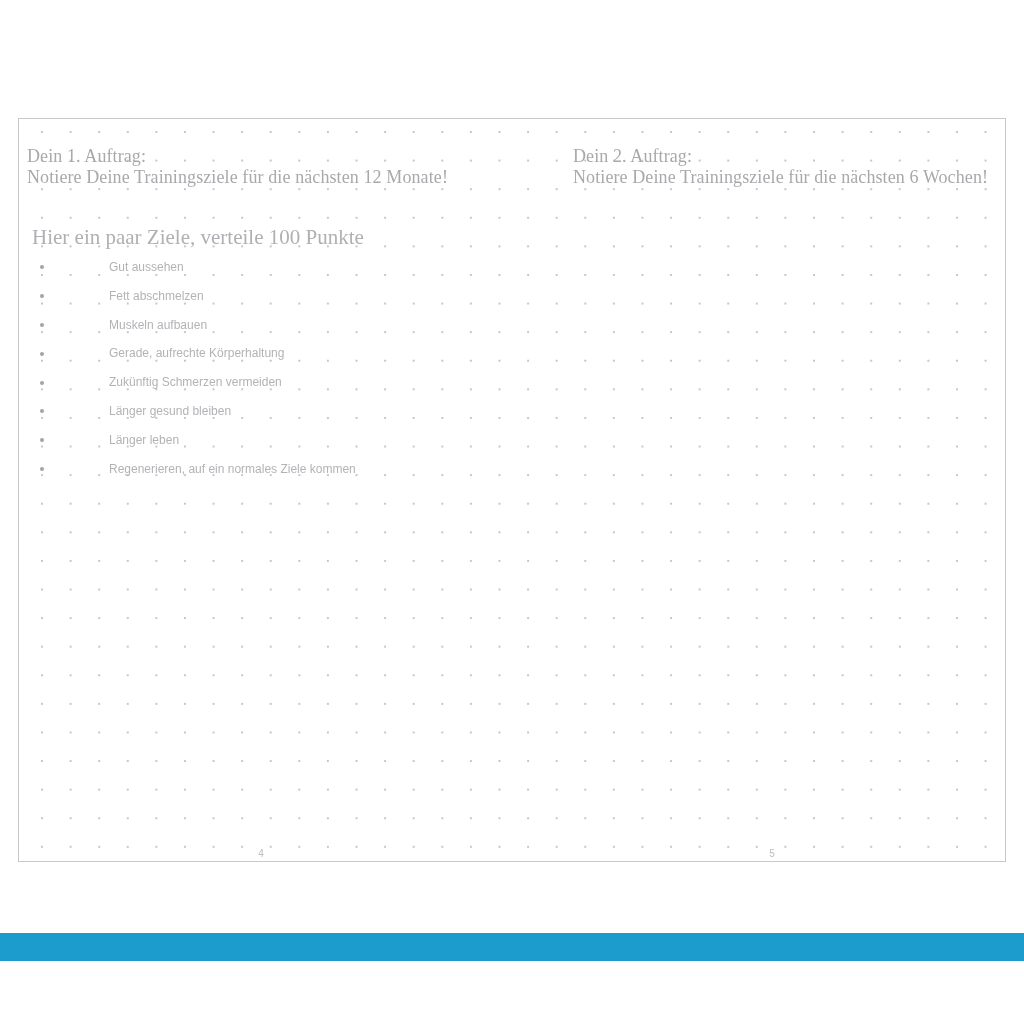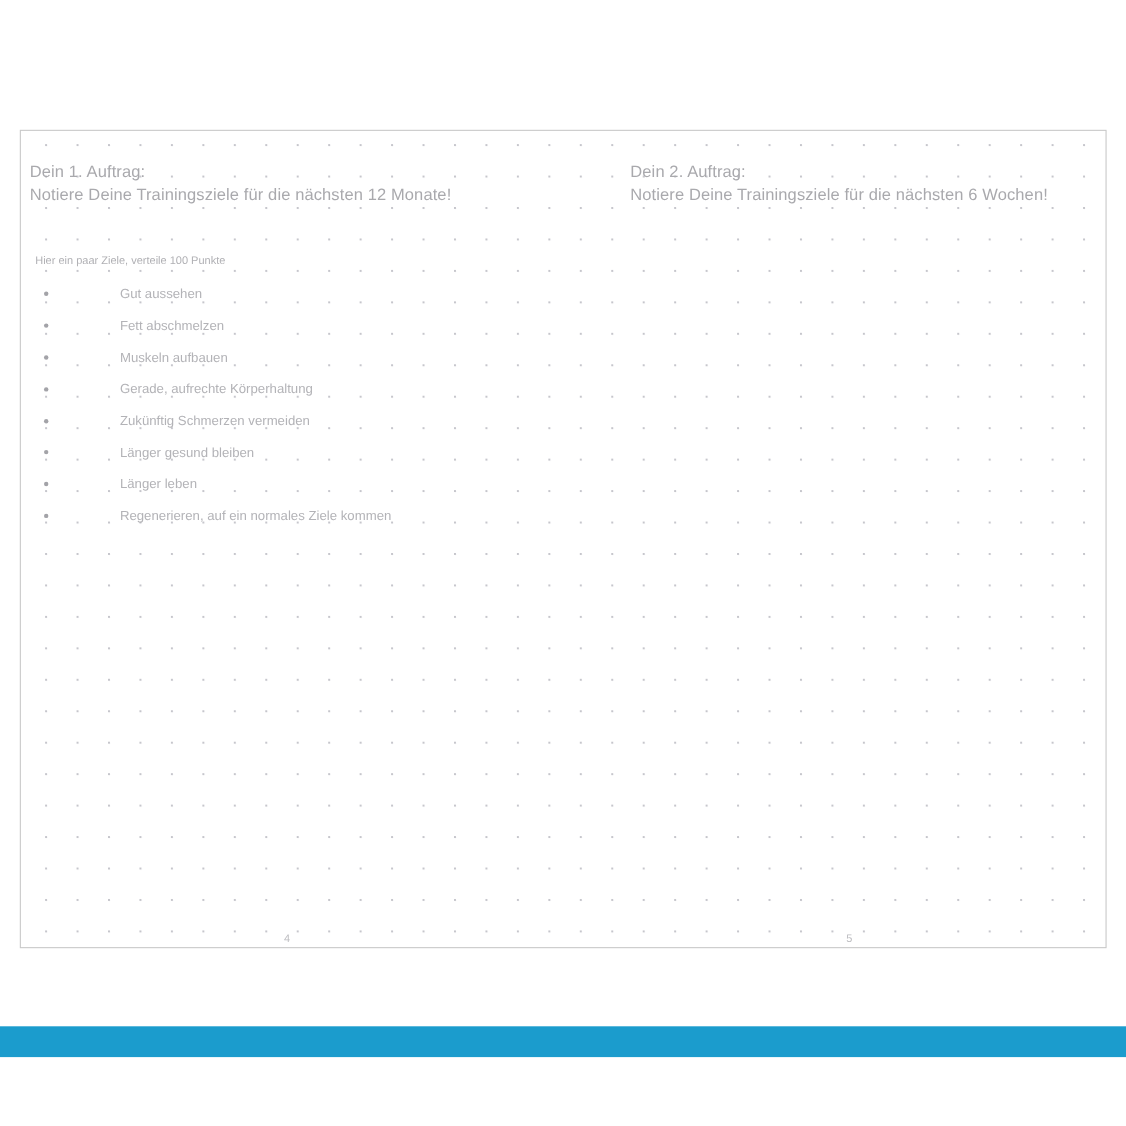--- a/index.html
+++ b/index.html
@@ -38,38 +38,40 @@
     top: 0;
     height: 100%;
     box-sizing: border-box;
   }
   #column-left  { left: 0px;   width: 520px; }
   #column-right { left: 520px; width: 468px; margin-left: 32px; }
 
   .assignment-title {
     position: absolute;
     color: #a9a9ad;
-    font-size: 15px;
+    font-size: 18px;
     line-height: 21px;
     letter-spacing: 0.1px;
     white-space: nowrap;
     font-weight: 400;
+    font-family: Liberation Serif, serif;
   }
   #left-assignment-title  { left: 8px; top: 27px; }
   #right-assignment-title { left: 2px; top: 27px; }
   .assignment-title .line2 { display: block; }
 
   #points-instruction {
     position: absolute;
     left: 13px;
     top: 108px;
     color: #b0b0b4;
-    font-size: 10px;
+    font-size: 21px;
     line-height: 21px;
     white-space: nowrap;
+    font-family: Liberation Serif, serif;
   }
 
   
   #goal-list {
     position: absolute;
     left: 0;
     top: 134px;
     width: 520px;
     margin: 0;
     padding: 0;

